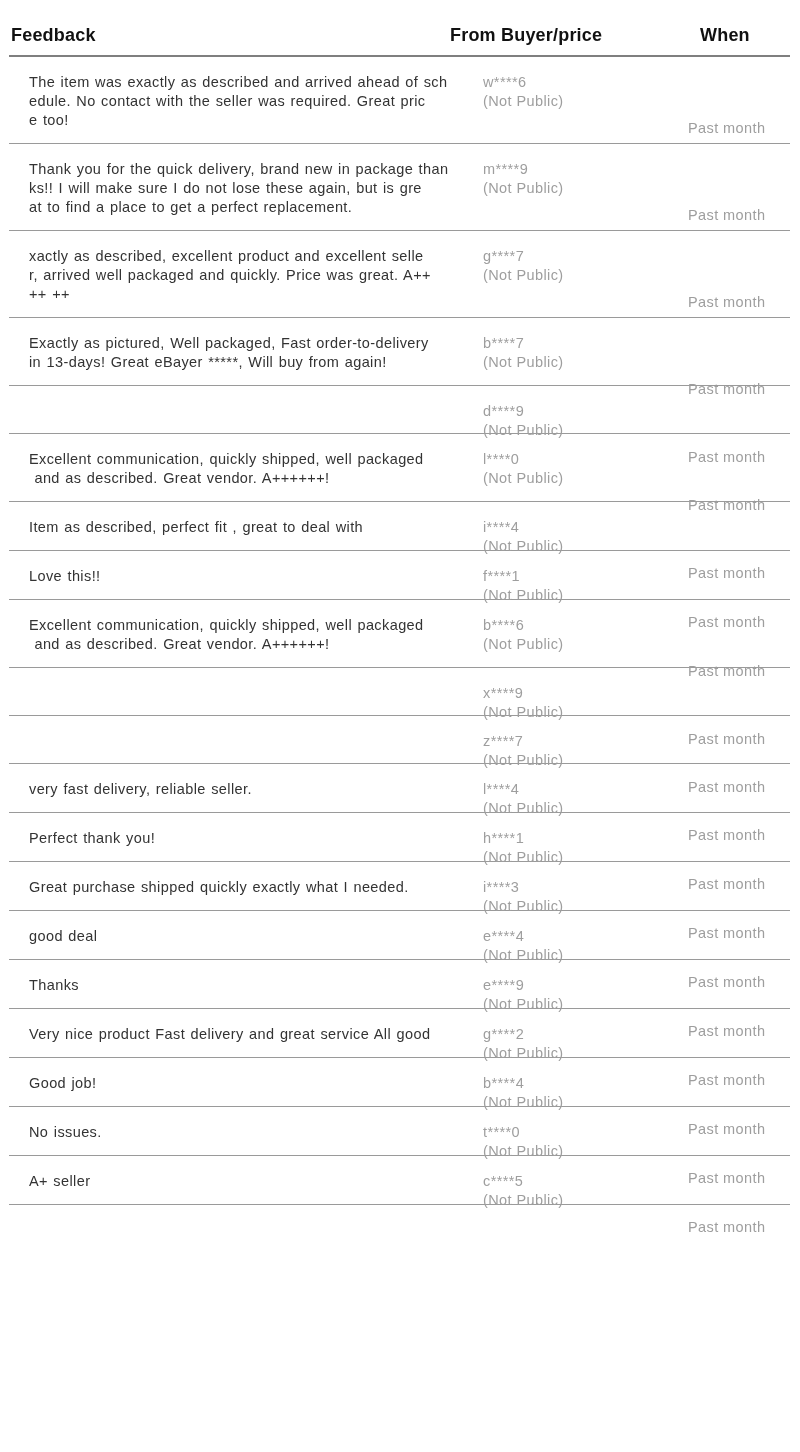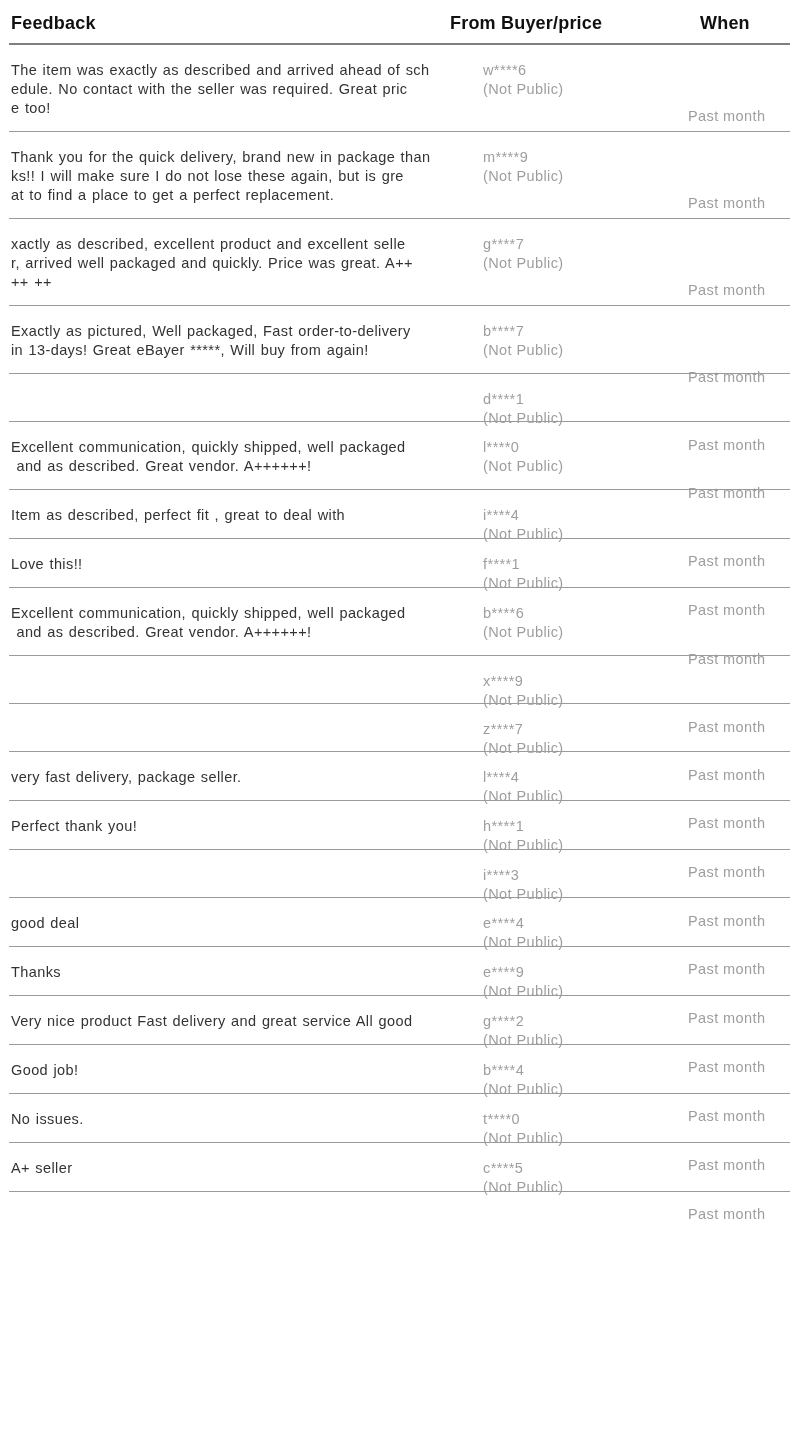--- a/index.html
+++ b/index.html
@@ -9,21 +9,21 @@
     --header-text:#111111;
     --header-border:#7f7f7f;
   }
   *{box-sizing:border-box;margin:0;padding:0;}
   html,body{background:#ffffff;}
   body{
     width:800px;height:1452px;overflow:hidden;position:relative;
     font-family:"Liberation Sans",sans-serif;
   }
   .table{
-    position:absolute;left:9px;top:4px;width:781px;
+    position:absolute;left:9px;top:16px;width:781px;
   }
   
   .thead{
     position:relative;height:41px;border-bottom:2px solid var(--header-border);
   }
   .th{
     position:absolute;top:9px;
     font-size:18px;font-weight:bold;color:var(--header-text);
     letter-spacing:0.2px;white-space:nowrap;
   }
@@ -31,21 +31,21 @@
   .th-buyer{left:441px;}
   .th-when{left:691px;}
   
   .row{
     position:relative;
     border-bottom:1px solid var(--row-border);
     padding:16px 0 13px 0;
     min-height:48px;
   }
   .cell-feedback{
-    margin-left:2px;width:466px;
+    margin-left:20px;width:466px;
     font-size:14.5px;line-height:19px;color:var(--body-text);
     letter-spacing:0.4px;word-spacing:1px;
     white-space:pre-wrap;
   }
   .cell-buyer{
     position:absolute;left:474px;top:16px;
     font-size:14.5px;line-height:19px;color:var(--muted-text);
     letter-spacing:0.4px;white-space:nowrap;
   }
   .cell-when{
@@ -102,21 +102,21 @@
 in 13-days! Great eBayer *****, Will buy from again!</div>
     <div class="cell-buyer">
       <div class="buyer-id">b****7</div>
       <div class="buyer-privacy">(Not Public)</div>
     </div>
     <div class="cell-when">Past month</div>
   </div>
 
   <div class="row">
     <div class="cell-buyer">
-      <div class="buyer-id">d****1</div>
+      <div class="buyer-id">d****9</div>
       <div class="buyer-privacy">(Not Public)</div>
     </div>
     <div class="cell-when">Past month</div>
   </div>
 
   <div class="row">
     <div class="cell-feedback">Excellent communication, quickly shipped, well packaged
  and as described. Great vendor. A++++++!</div>
     <div class="cell-buyer">
       <div class="buyer-id">l****0</div>
@@ -163,38 +163,39 @@
 
   <div class="row">
     <div class="cell-buyer">
       <div class="buyer-id">z****7</div>
       <div class="buyer-privacy">(Not Public)</div>
     </div>
     <div class="cell-when">Past month</div>
   </div>
 
   <div class="row">
-    <div class="cell-feedback">very fast delivery, package seller.</div>
+    <div class="cell-feedback">very fast delivery, reliable seller.</div>
     <div class="cell-buyer">
       <div class="buyer-id">l****4</div>
       <div class="buyer-privacy">(Not Public)</div>
     </div>
     <div class="cell-when">Past month</div>
   </div>
 
   <div class="row">
     <div class="cell-feedback">Perfect thank you!</div>
     <div class="cell-buyer">
       <div class="buyer-id">h****1</div>
       <div class="buyer-privacy">(Not Public)</div>
     </div>
     <div class="cell-when">Past month</div>
   </div>
 
   <div class="row">
+    <div class="cell-feedback">Great purchase shipped quickly exactly what I needed.</div>
     <div class="cell-buyer">
       <div class="buyer-id">i****3</div>
       <div class="buyer-privacy">(Not Public)</div>
     </div>
     <div class="cell-when">Past month</div>
   </div>
 
   <div class="row">
     <div class="cell-feedback">good deal</div>
     <div class="cell-buyer">

